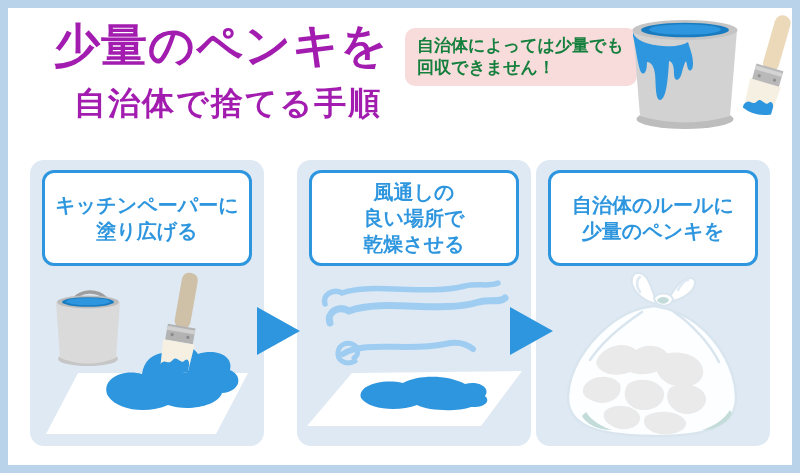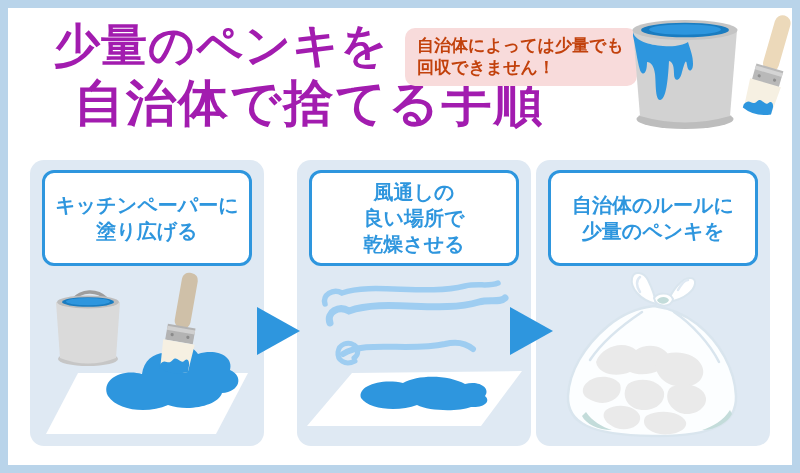--- a/index.html
+++ b/index.html
@@ -4,25 +4,25 @@
 <style>
   * { margin:0; padding:0; box-sizing:border-box; }
   html,body { width:800px; height:473px; background:#ffffff; font-family:"DejaVu Sans",sans-serif; }
   .frame {
     position:relative; width:800px; height:473px;
     border:8px solid #b9d4ea; background:#ffffff; overflow:hidden;
   }
   
   .title { position:absolute; left:46px; top:8px; color:#a21caf; font-weight:800; }
   .title .t1 { display:block; font-size:46px; line-height:58px; letter-spacing:1px; }
-  .title .t2 { display:block; font-size:50px; line-height:58px; padding-left:20px; letter-spacing:2px; }
+  .title .t2 { display:block; font-size:32px; line-height:58px; padding-left:20px; letter-spacing:2px; }
   .bubble {
     position:absolute; left:397px; top:20px; width:232px;
     background:#f8dbdb; border-radius:10px; padding:6px 12px 8px;
-    color:#c2410c; font-weight:bold; font-size:17px; line-height:22px;
+    color:#15803d; font-weight:bold; font-size:17px; line-height:22px;
   }
   .bubble span { display:block; white-space:nowrap; }
   .bubble-tail {
     position:absolute; left:626px; top:44px; width:0; height:0;
     border-top:8px solid transparent; border-bottom:12px solid transparent;
     border-left:20px solid #f8dbdb;
   }
   .hero-illus { position:absolute; left:617px; top:4px; }
   
   .panel {

